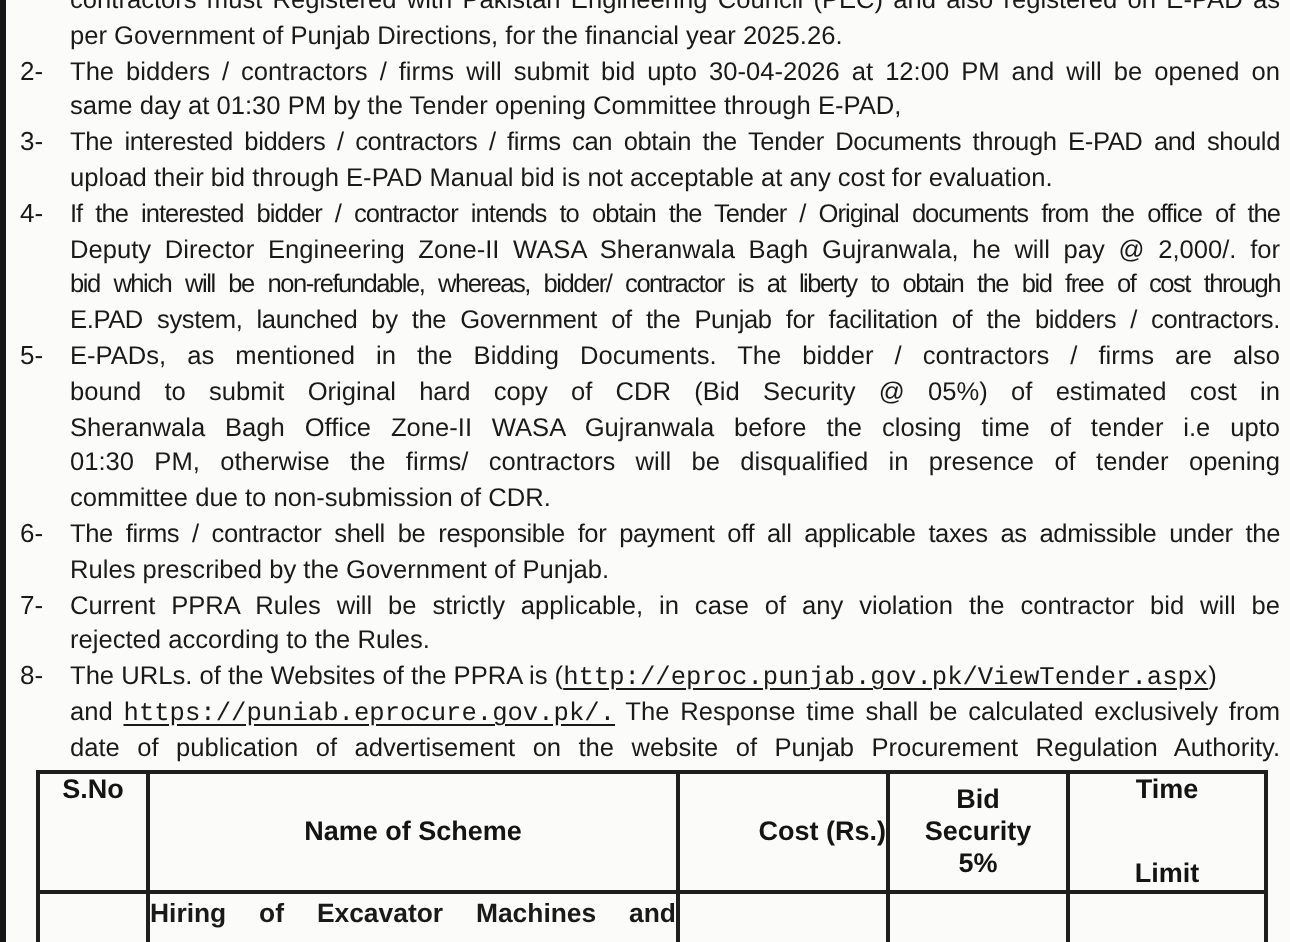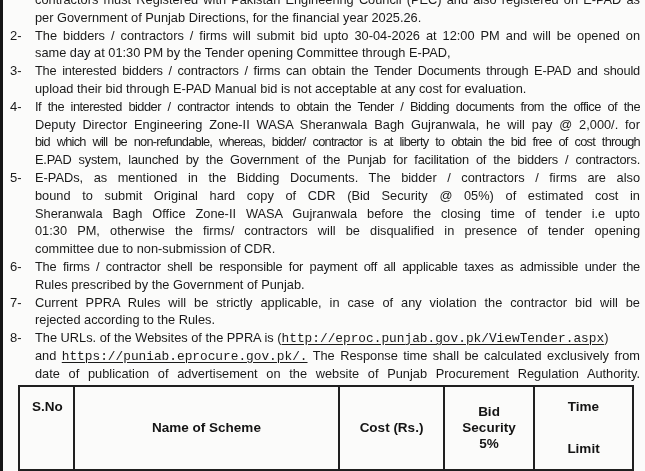--- a/index.html
+++ b/index.html
@@ -18,26 +18,26 @@
   .j{text-align:justify;text-align-last:justify;}
   .t0{letter-spacing:-0.2px;}
   .t1{letter-spacing:-0.5px;}
   .t2{letter-spacing:-0.75px;}
   .url{color:inherit;text-decoration:underline;text-underline-offset:2px;cursor:pointer;font-family:Liberation Mono, monospace;}
   
   table.schemes{
     margin:2px 0 0 8px;border-collapse:collapse;width:614px;table-layout:fixed;
     background:transparent;
   }
-  table.schemes th,table.schemes td{border:2px solid #1f1f1f;padding:12px;}
+  table.schemes th,table.schemes td{border:2px solid #1f1f1f;padding:0;}
   table.schemes thead tr{height:54px;}
   table.schemes thead th{font-weight:700;font-size:13.5px;line-height:16px;color:#141414;}
   .c-sno{vertical-align:top;text-align:center;padding-top:2px;}
   .c-scheme{vertical-align:middle;text-align:center;padding-top:6px;}
-  .c-cost{vertical-align:middle;text-align:center;border-radius:18px;}
+  .c-cost{vertical-align:middle;text-align:right;border-radius:18px;}
   .c-bid{vertical-align:middle;text-align:center;line-height:15px;}
   .c-time{vertical-align:middle;text-align:center;line-height:15px;}
   .c-time .tl2{margin-top:26px;text-align:center;}
   table.schemes tbody tr{height:40px;}
   table.schemes tbody td{vertical-align:top;font-weight:700;font-size:13.2px;padding-top:2px;}
   .scheme-cell{text-align:justify;text-align-last:justify;padding:2px 5px 0 7px;}
 </style>
 </head>
 <body>
 
@@ -65,21 +65,21 @@
       <div class="num">3-</div>
       <div class="lines">
         <div class="ln j t0">The interested bidders / contractors / firms can obtain the Tender Documents through E-PAD and should</div>
         <div class="ln">upload their bid through E-PAD Manual bid is not acceptable at any cost for evaluation.</div>
       </div>
     </div>
 
     <div class="item">
       <div class="num">4-</div>
       <div class="lines">
-        <div class="ln j t1">If the interested bidder / contractor intends to obtain the Tender / Bidding documents from the office of the</div>
+        <div class="ln j t1">If the interested bidder / contractor intends to obtain the Tender / Original documents from the office of the</div>
         <div class="ln j">Deputy Director Engineering Zone-II WASA Sheranwala Bagh Gujranwala, he will pay @ 2,000/. for</div>
         <div class="ln j t2">bid which will be non-refundable, whereas, bidder/ contractor is at liberty to obtain the bid free of cost through</div>
         <div class="ln j t0">E.PAD system, launched by the Government of the Punjab for facilitation of the bidders / contractors.</div>
       </div>
     </div>
 
     <div class="item">
       <div class="num">5-</div>
       <div class="lines">
         <div class="ln j">E-PADs, as mentioned in the Bidding Documents. The bidder / contractors / firms are also</div>

